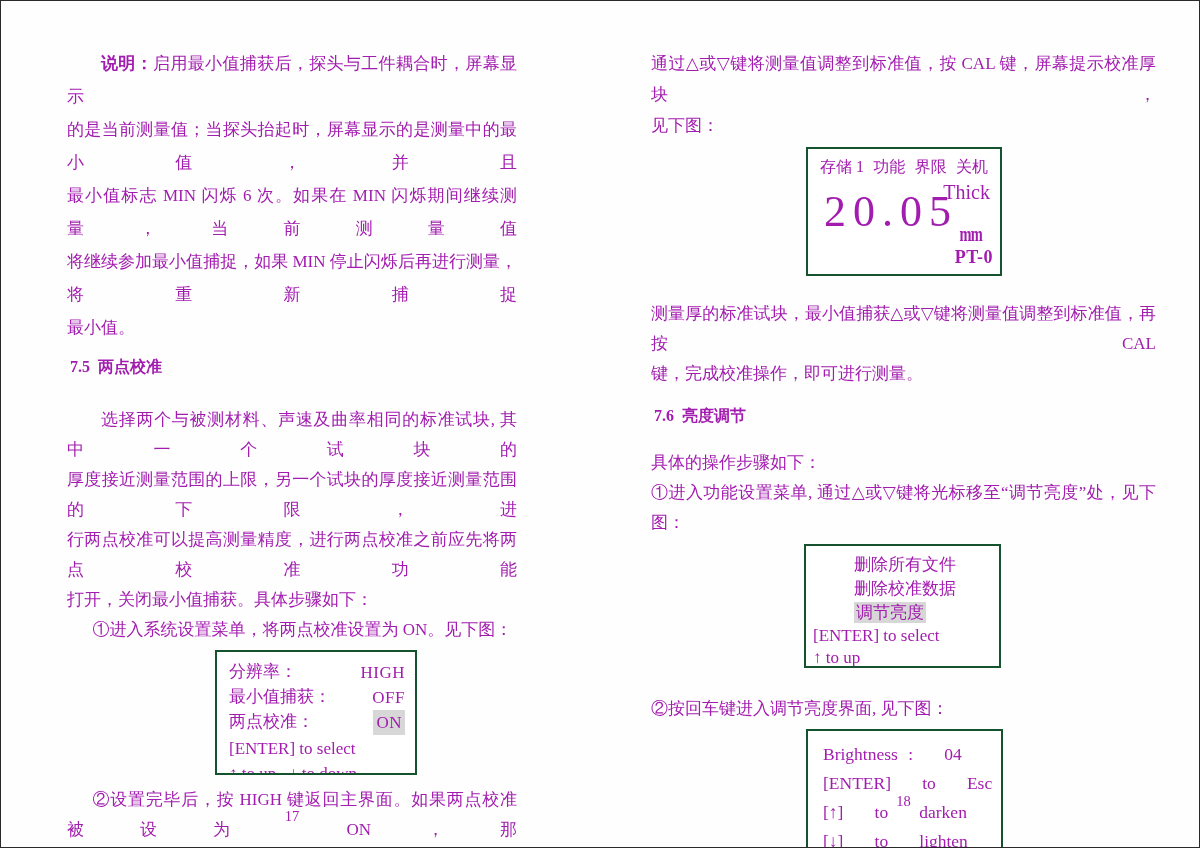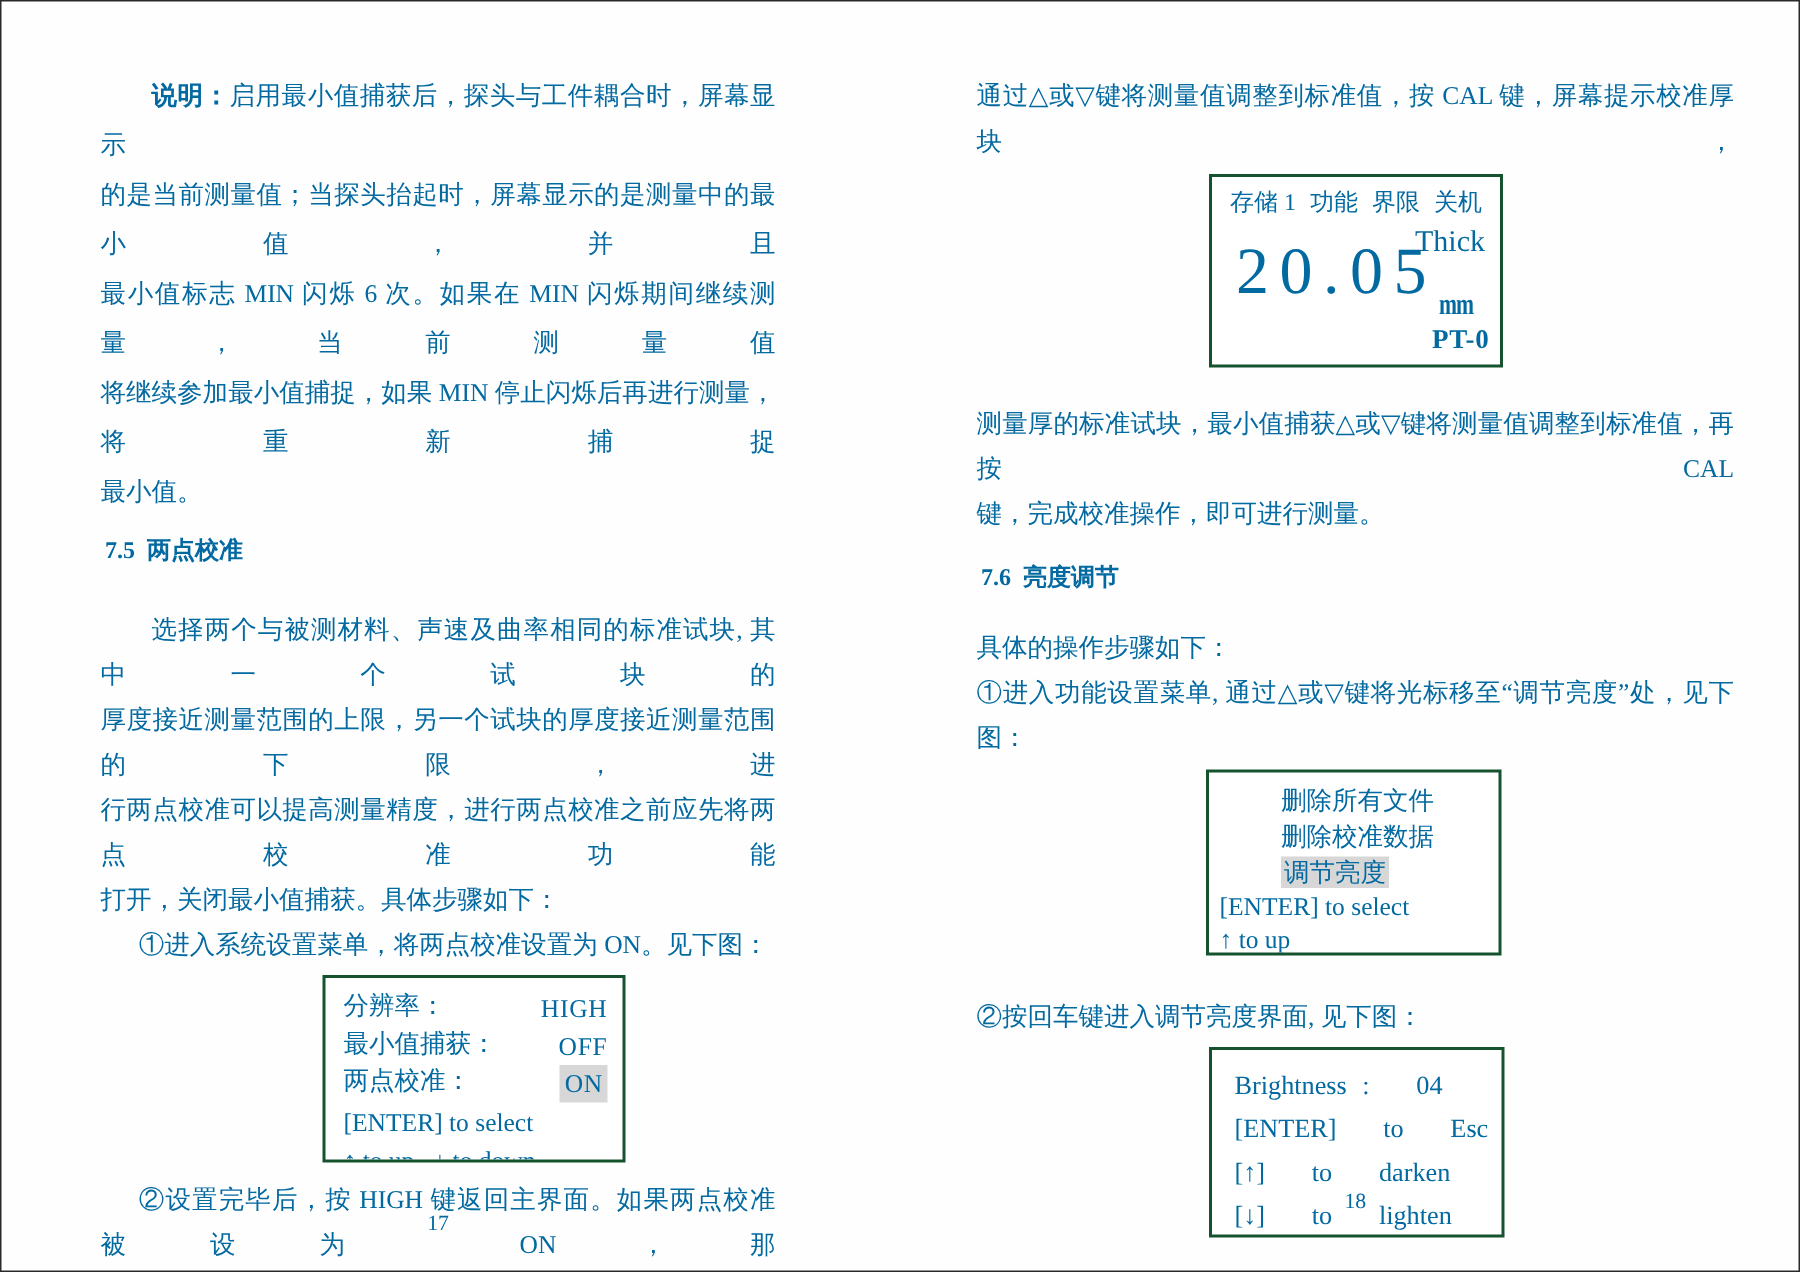--- a/index.html
+++ b/index.html
@@ -3,21 +3,21 @@
 <meta charset="utf-8">
 <style>
   html,body{margin:0;padding:0;background:#888;}
   .spread{
     position:relative;
     width:1200px;height:848px;
     background:#fefefe;
     border:1px solid #2a2a2a;
     box-sizing:border-box;
     display:flex;
-    color:#0369a1;
+    color:#a21caf;
     font-family:"Liberation Serif","DejaVu Serif",serif;
     overflow:hidden;
   }
   .page{position:relative;box-sizing:border-box;flex:none;}
   .page-left{width:600px;padding:46px 84px 0 66px;}
   .page-right{width:600px;padding:47px 45px 17px 50px;}
 
   .line{font-size:17px;line-height:33px;text-align:justify;}
   .j{text-align:justify;text-align-last:justify;}
   .plain{text-align-last:left;}
@@ -119,20 +119,21 @@
 
     </div>
 
     <div class="pagenum pagenum-left">17</div>
   </div>
 
   <div class="page page-right">
 
     <div class="para lh31">
       <div class="line j">通过△或▽键将测量值调整到标准值，按 CAL 键，屏幕提示校准厚块，</div>
+      <div class="line plain">见下图：</div>
     </div>
 
     <div class="screen-box lcd lcd-right">
       <div class="lcd-status">
         <span>存储 1</span>
         <span>功能</span>
         <span>界限</span>
         <span>关机</span>
       </div>
       <span class="lcd-mode">Thick</span>

